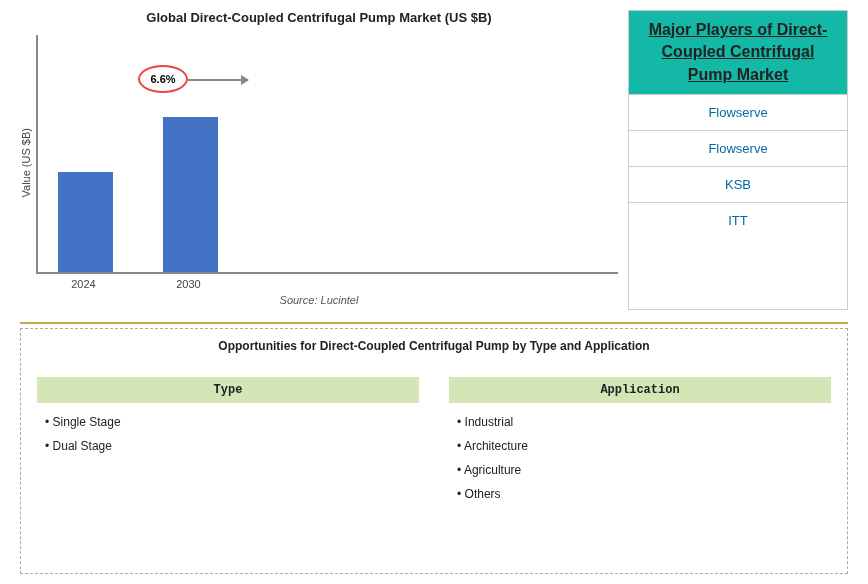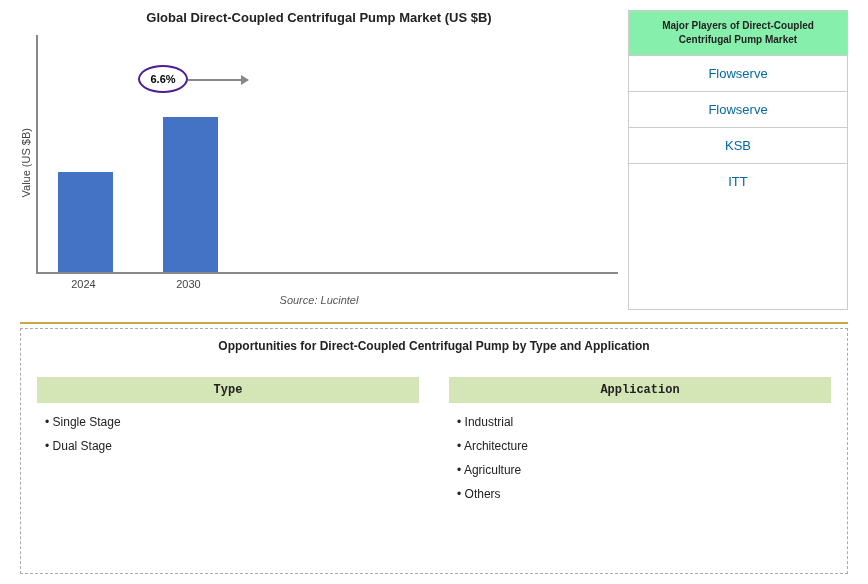--- a/index.html
+++ b/index.html
@@ -119,21 +119,21 @@
     
     .annotation {
       position: absolute;
       top: 30px;
       left: 100px;
     }
 
     .annotation-circle {
       width: 50px;
       height: 28px;
-      border: 2px solid #4c1d95;
+      border: 2px solid #ef4444;
       border-radius: 50%;
       display: flex;
       align-items: center;
       justify-content: center;
       font-size: 11px;
       font-weight: bold;
       background: #fff;
       position: relative;
     }
 
@@ -170,28 +170,29 @@
 
     
     .players-panel {
       width: 220px;
       border: 1.5px solid #ccc;
       display: flex;
       flex-direction: column;
     }
 
     .players-header {
-      background: #86efac;
+      background: #14b8a6;
       border-bottom: 1.5px solid #ccc;
       padding: 8px 10px;
-      font-size: 10px;
+      font-size: 16px;
       font-weight: bold;
       text-align: center;
       color: #222;
       line-height: 1.4;
+      text-decoration: underline;
     }
 
     .player-item {
       border-bottom: 1.5px solid #ccc;
       padding: 10px;
       text-align: center;
       font-size: 13px;
       color: #0369a1;
     }
 

